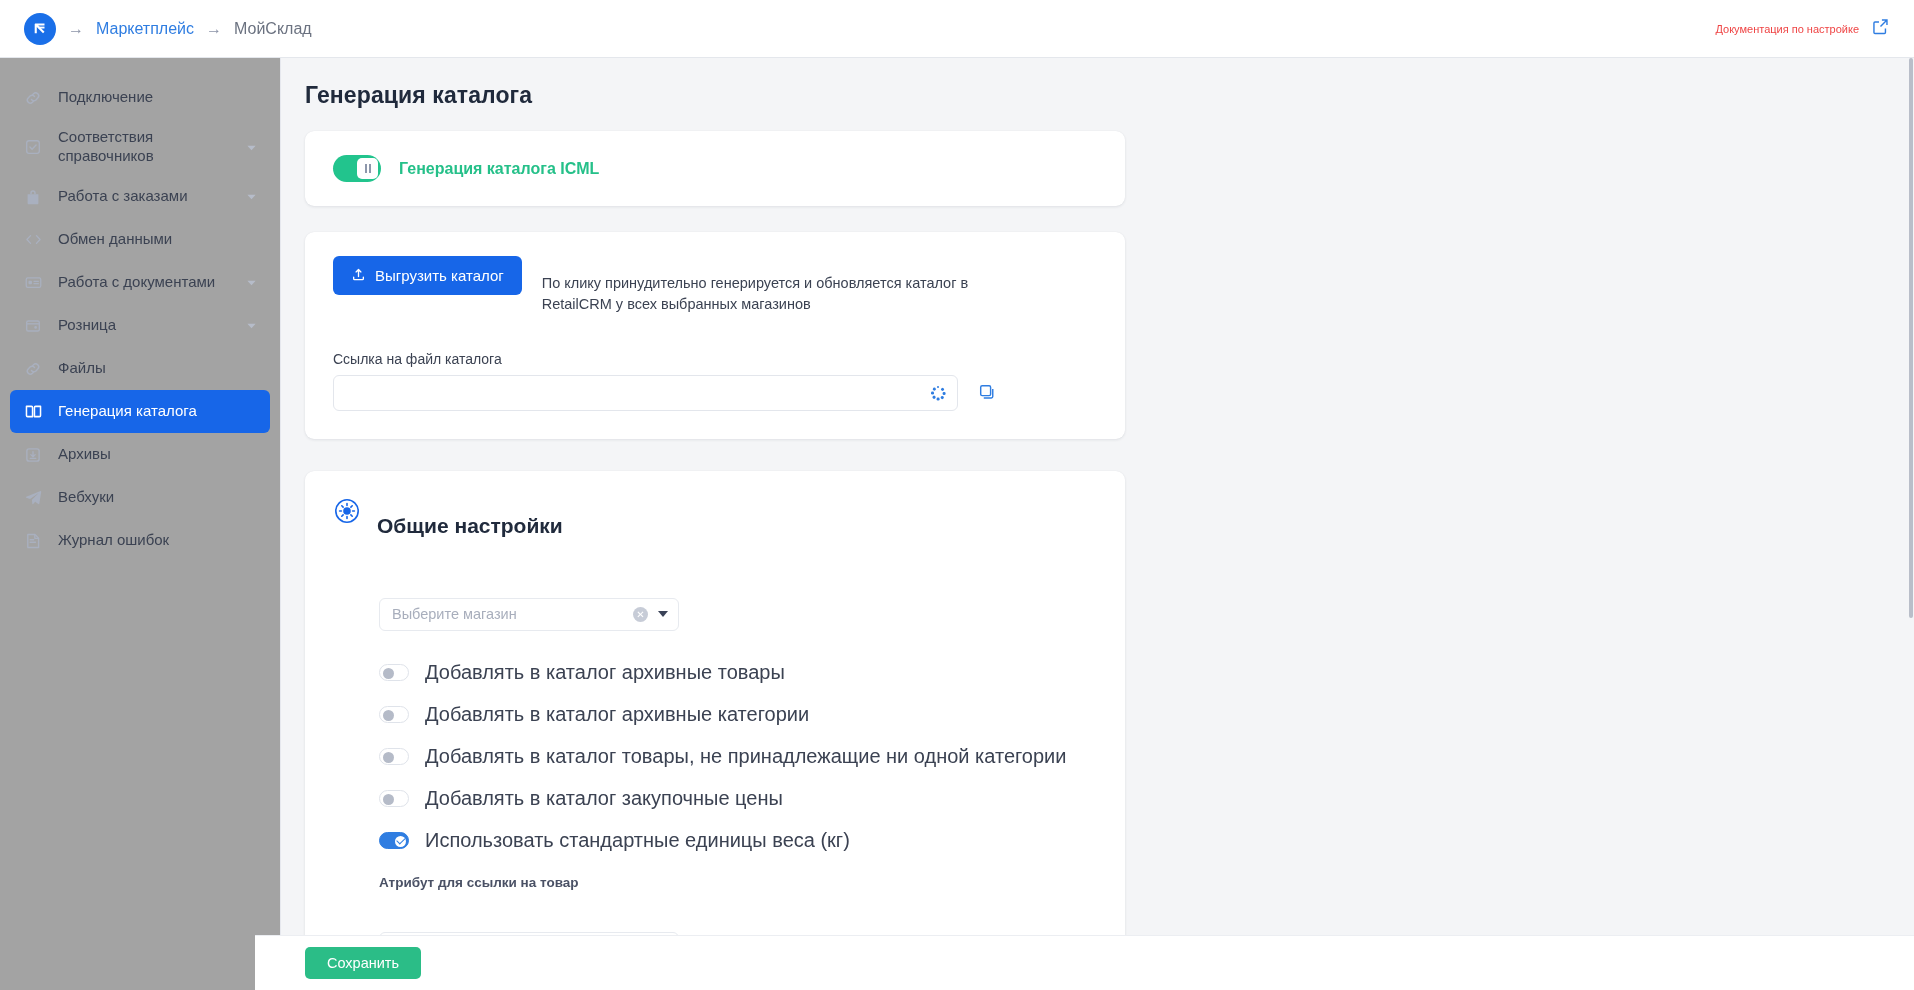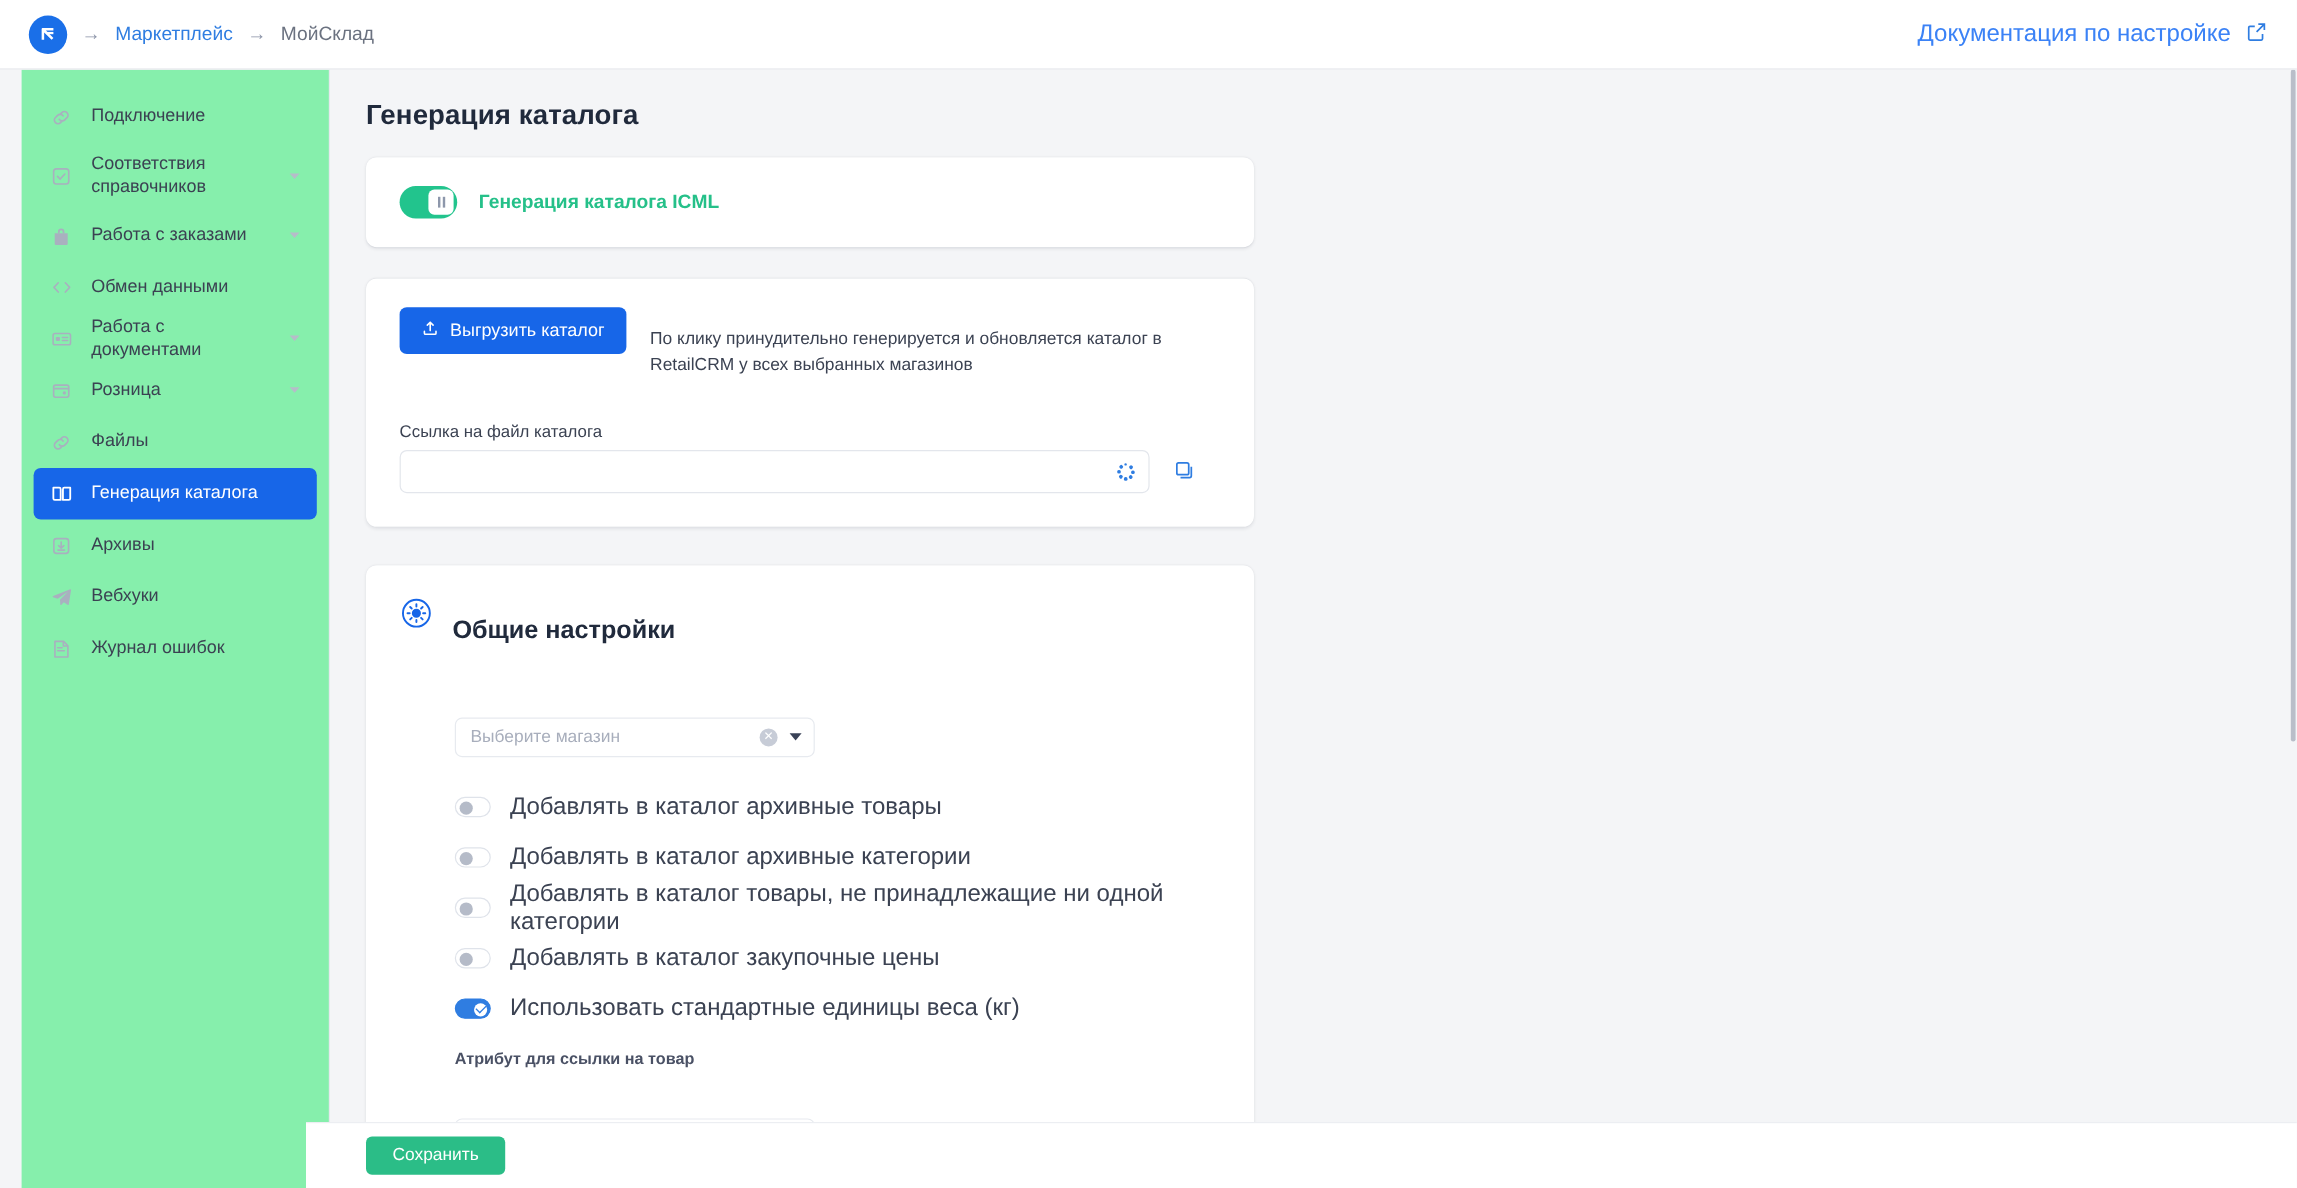--- a/index.html
+++ b/index.html
@@ -40,29 +40,29 @@
     white-space: nowrap;
   }
   .crumb-current {
     color: #6b7280; font-size: 16px; white-space: nowrap;
   }
   .topbar-right {
     margin-left: auto; margin-right: 24px;
     display: flex; align-items: center; gap: 12px;
   }
   .doc-link {
-    color: #3b82f6; font-size: 20px; text-decoration: none; white-space: nowrap;
+    color: #ef4444; font-size: 11px; text-decoration: none; white-space: nowrap;
   }
   .ext-icon { display: block; }
 
   
   .sidebar {
-    position: absolute; top: 58px; left: 18px;
-    width: 257px; height: 932px;
-    background: #86efac;
+    position: absolute; top: 58px; left: 0;
+    width: 281px; height: 932px;
+    background: #a3a3a3;
     border-right: 1px solid #e6e8ee;
     padding-top: 18px;
     z-index: 15;
   }
   .nav-item {
     position: relative;
     display: flex; align-items: center;
     height: 43px;
     margin: 0 10px;
     padding: 0 12px;
@@ -99,21 +99,21 @@
   }
   .page-title {
     margin: 24px 0 0 50px;
     font-size: 23px; font-weight: bold;
     color: #202a3c;
     letter-spacing: .1px;
   }
 
   .card {
     margin-left: 50px;
-    width: 740px;
+    width: 820px;
     background: #ffffff;
     border-radius: 9px;
     box-shadow: 0 1px 3px rgba(20,30,60,.09), 0 0 1px rgba(20,30,60,.07);
   }
   .card-toggle { margin-top: 22px; padding: 24px 28px; }
   .card-export { margin-top: 26px; padding: 24px 28px 28px 28px; }
   .card-settings { margin-top: 32px; padding: 26px 28px 34px 28px; }
 
   
   .row-inline { display: flex; align-items: center; }

